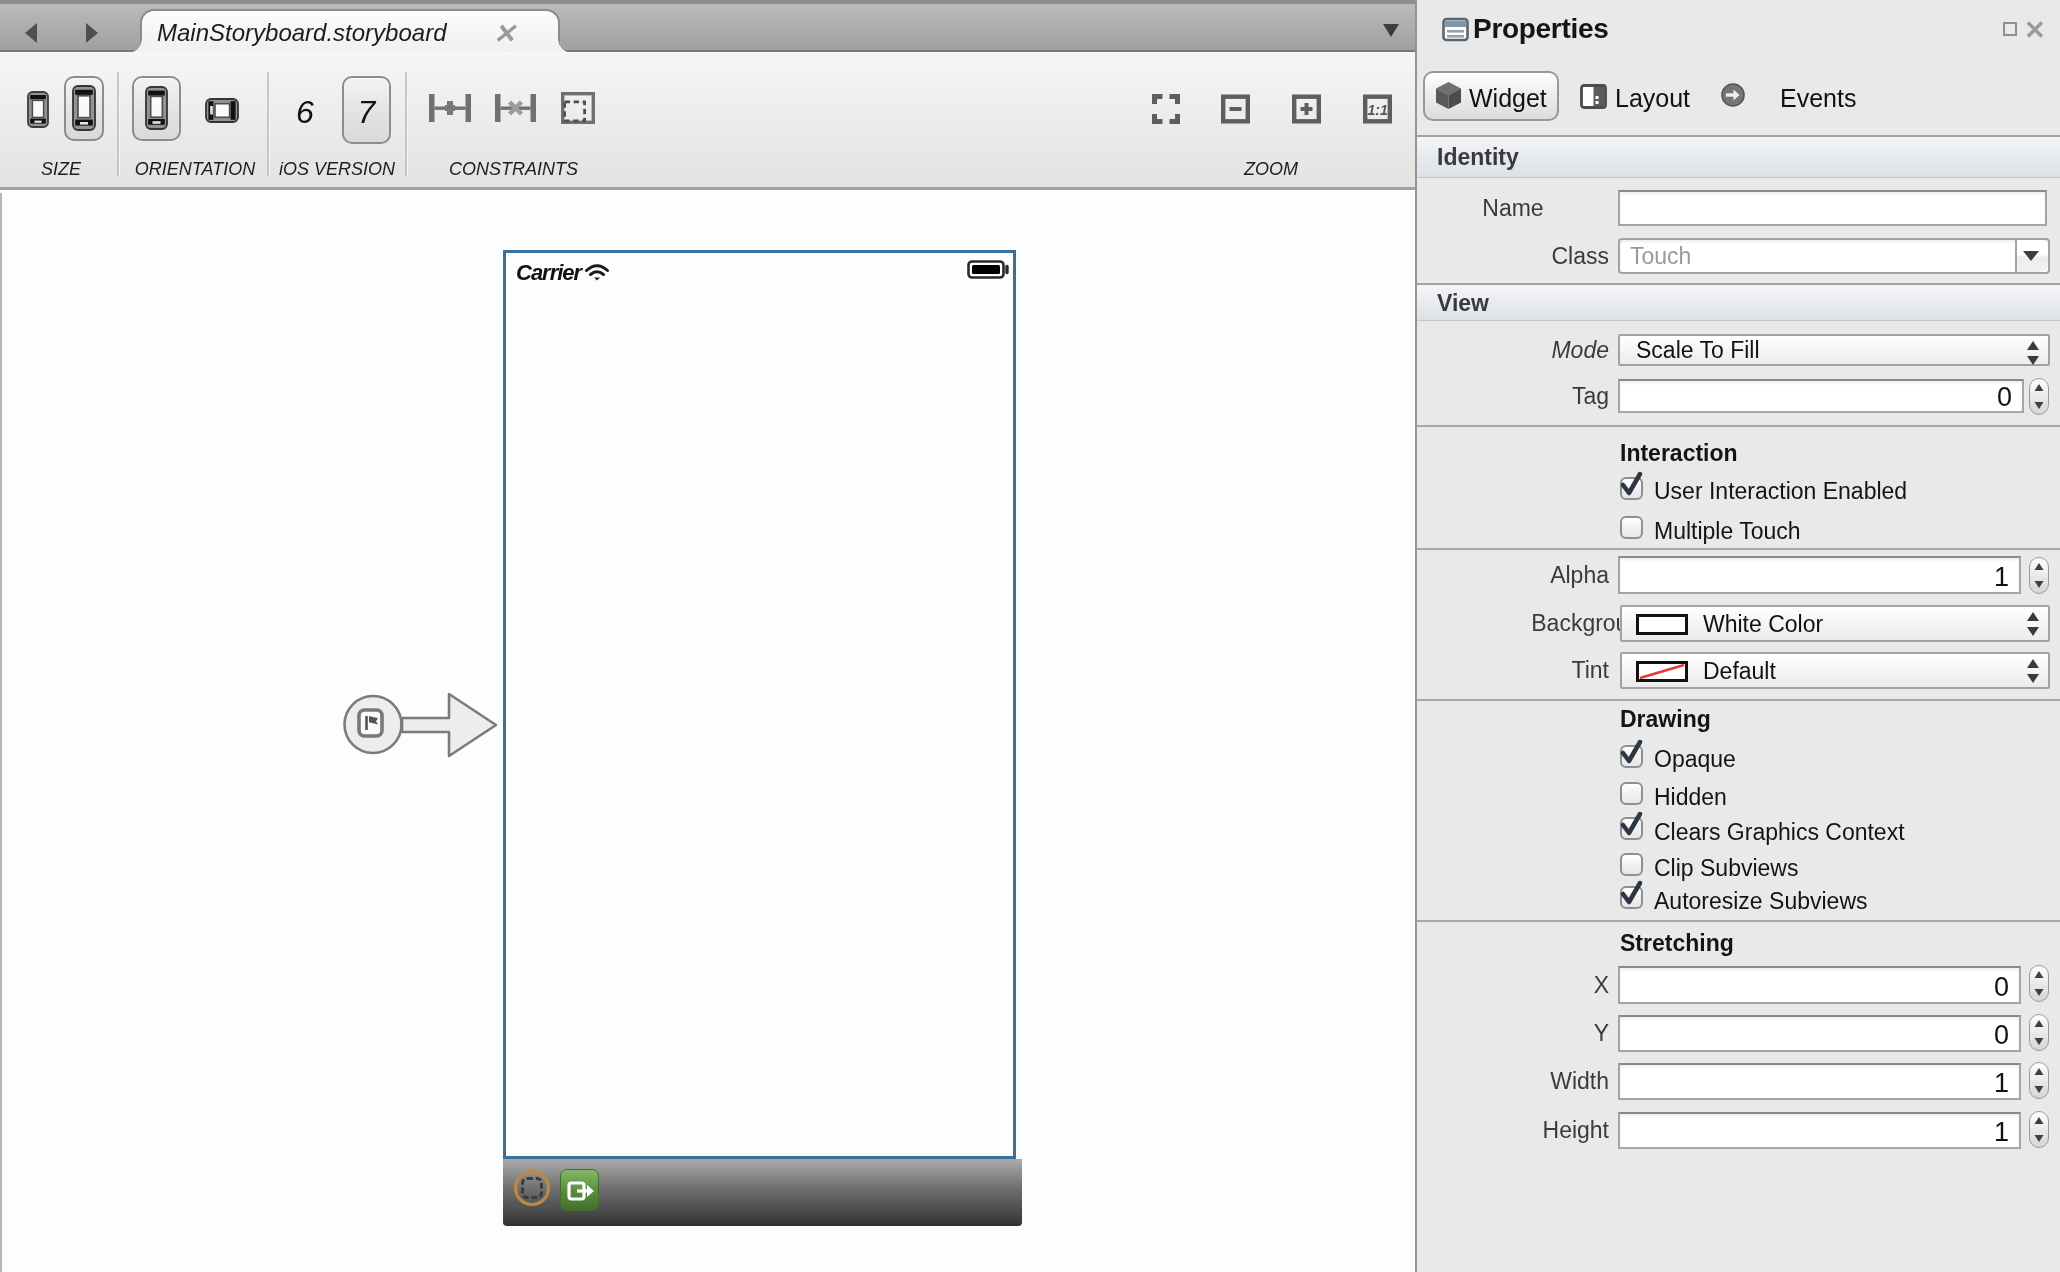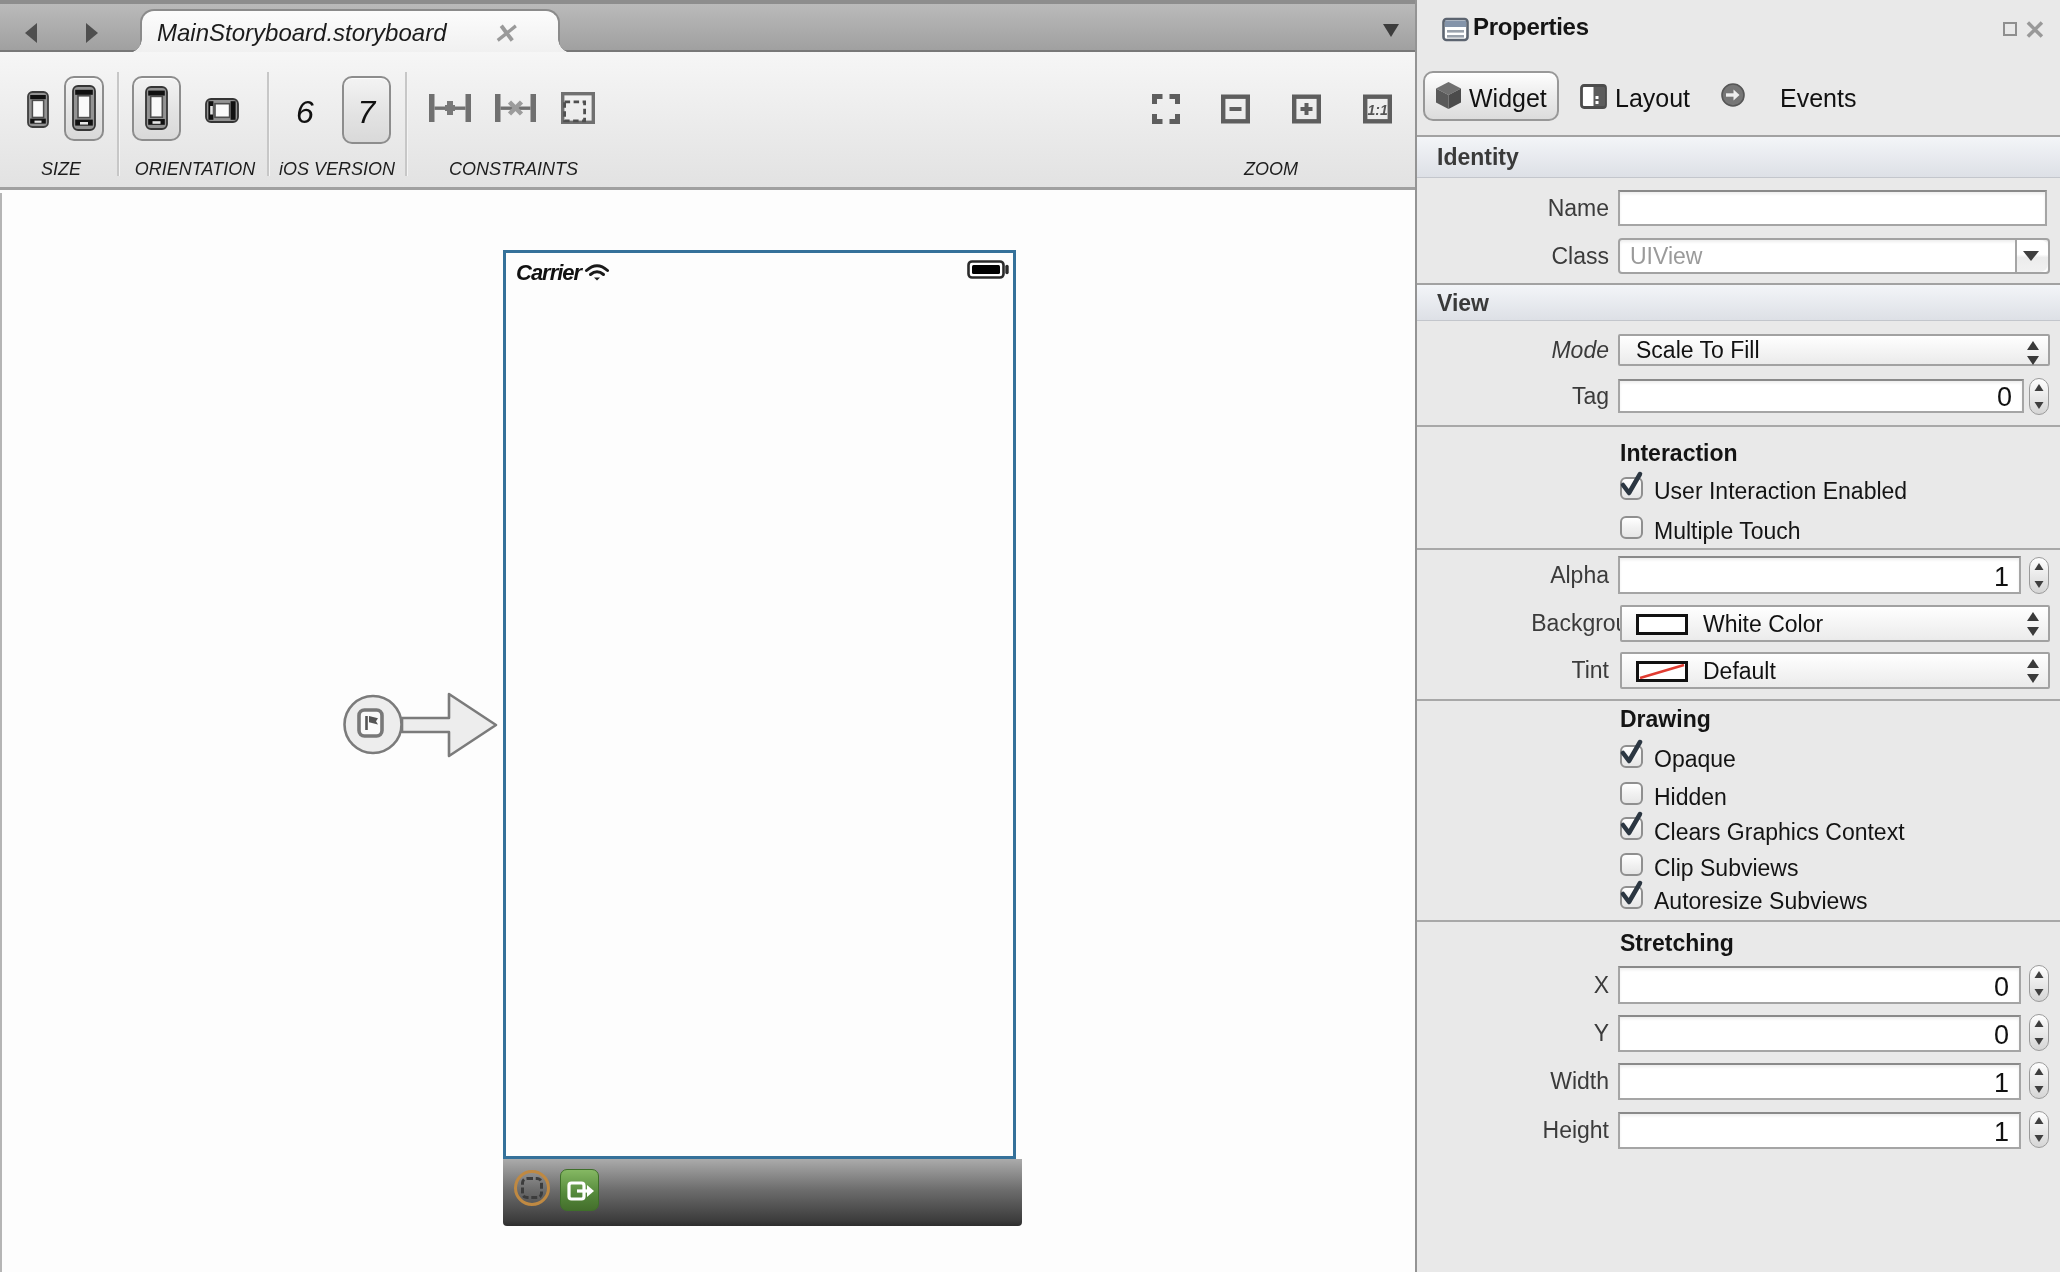--- a/index.html
+++ b/index.html
@@ -26,21 +26,21 @@
 
 #canvas{position:absolute;left:0;top:193px;width:1415px;height:1079px;background:#fdfdfd;border-left:2px solid #b5b5b5;}
 #phone{position:absolute;left:503px;top:250px;width:513px;height:909px;background:#fdfdfd;border:3px solid #35719a;}
 #carrier{position:absolute;left:10px;top:7px;font-size:22px;font-weight:bold;letter-spacing:-1px;color:#111;}
 #bottombar{position:absolute;left:503px;top:1159px;width:519px;height:67px;background:linear-gradient(#ababab,#6e6e6e 45%,#3c3c3c 92%,#2e2e2e);border-radius:0 0 4px 4px;}
 #segueC{position:absolute;left:11px;top:11px;width:36px;height:36px;border:3px solid #bf8942;border-radius:50%;}
 #segueD{position:absolute;left:4px;top:4px;width:22px;height:22px;border:3px dashed #3c3c3c;border-radius:6px;}
 #greenb{position:absolute;left:57px;top:10px;width:39px;height:42px;border-radius:7px;border:1px solid #3f6f2a;background:linear-gradient(#85b863,#54883a 60%,#446f2c);}
 
 #panel{position:absolute;left:1415px;top:0;width:645px;height:1272px;background:#e9e9e9;border-left:2px solid #949494;}
-#ptitle{position:absolute;left:56px;top:13px;font-size:24px;font-weight:bold;letter-spacing:-0.3px;color:#151515;}
+#ptitle{position:absolute;left:56px;top:13px;font-size:28px;font-weight:bold;letter-spacing:-0.3px;color:#151515;}
 #pmin{position:absolute;left:586px;top:22px;width:14px;height:14px;border:2px solid #8f8f8f;}
 #px{position:absolute;left:607px;top:15px;font-size:26px;font-weight:bold;color:#999;}
 #wbtn{position:absolute;left:6px;top:71px;width:136px;height:50px;border:2px solid #989898;border-radius:10px;background:linear-gradient(#fefefe,#ececec 50%,#dcdcdc);box-shadow:inset 0 1px 0 #fff;}
 .ttxt{position:absolute;font-size:25px;color:#111;}
 .sect{position:absolute;left:0;width:645px;height:43px;background:linear-gradient(#f3f5f8,#dde0e6);border-top:2px solid #a2a2a2;border-bottom:1px solid #c3c6cc;font-weight:bold;font-size:23px;color:#3a3a3a;line-height:41px;}
 .sect span{margin-left:20px;}
 .divl{position:absolute;left:0;width:645px;height:2px;background:#a8a8a8;}
 .lbl{position:absolute;left:0;width:192px;text-align:right;font-size:23px;color:#3b3b3b;}
 .field{position:absolute;background:#fff;border:2px solid #a5a5a5;border-top-color:#8a8a8a;box-shadow:inset 0 2px 3px rgba(0,0,0,.07);font-size:27px;color:#111;text-align:right;}
 .popup{position:absolute;border:2px solid #a2a2a2;border-radius:2px;background:linear-gradient(#ffffff,#ebebeb);box-shadow:inset 0 1px 0 #fff;font-size:23px;color:#111;}
@@ -208,25 +208,25 @@
       <rect x="15.5" y="18" width="3" height="3" fill="#fff"></rect>
     </svg>
   <div class="ttxt" style="left:198px;top:84px;">Layout</div>
   <svg class="abs" style="left:304px;top:83px;" width="24" height="24" viewBox="0 0 24 24">
       <circle cx="12" cy="12" r="11" fill="#767676" stroke="#565656" stroke-width="1.6"></circle>
       <path d="M5 12 H15" stroke="#eee" stroke-width="3.4"></path>
       <path d="M12.5 6.5 L18.5 12 L12.5 17.5 Z" fill="#eee"></path>
     </svg>
   <div class="ttxt" style="left:339px;top:84px;margin-left:24px;">Events</div>
   <div class="sect" style="top:135px;"><span>Identity</span></div>
-  <div class="lbl" style="top:190px;line-height:36px;">Name</div>
+  <div class="lbl" style="top:190px;line-height:36px;text-align:center;">Name</div>
   <div class="field" style="left:201px;top:190px;width:429px;height:36px;"></div>
   <div class="lbl" style="top:238px;line-height:36px;">Class</div>
   <div style="position:absolute;left:201px;top:238px;width:432px;height:36px;border:2px solid #a2a2a2;border-radius:4px;background:#fff;box-shadow:inset 0 2px 3px rgba(0,0,0,.07);">
-    <div style="position:absolute;left:10px;top:0;line-height:32px;font-size:23px;color:#9a9a9a;">UIView</div>
+    <div style="position:absolute;left:10px;top:0;line-height:32px;font-size:23px;color:#9a9a9a;">Touch</div>
     <div style="position:absolute;right:0;top:0;width:33px;height:32px;background:linear-gradient(#ffffff 45%,#ececec 55%,#f1f1f1);border-left:2px solid #a5a5a5;border-radius:0 8px 8px 0;"></div>
     <div style="position:absolute;right:9px;top:11px;width:0;height:0;border-left:8px solid transparent;border-right:8px solid transparent;border-top:10px solid #3f3f3f;"></div>
   </div>
   <div class="sect" style="top:283px;height:38px;line-height:36px;"><span>View</span></div>
   <div class="lbl" style="top:334px;line-height:32px;font-style:italic;">Mode</div>
   <div class="popup" style="left:201px;top:334px;width:432px;height:32px;">
     <div style="position:absolute;left:16px;top:0;line-height:28px;">Scale To Fill</div>
     <svg class="ud" style="right:8px;top:5px;" width="14" height="24" viewBox="0 0 14 24">
         <polygon points="7,0 13,9 1,9" fill="#3a3a3a"></polygon>
         <polygon points="7,24 13,15 1,15" fill="#3a3a3a"></polygon>

